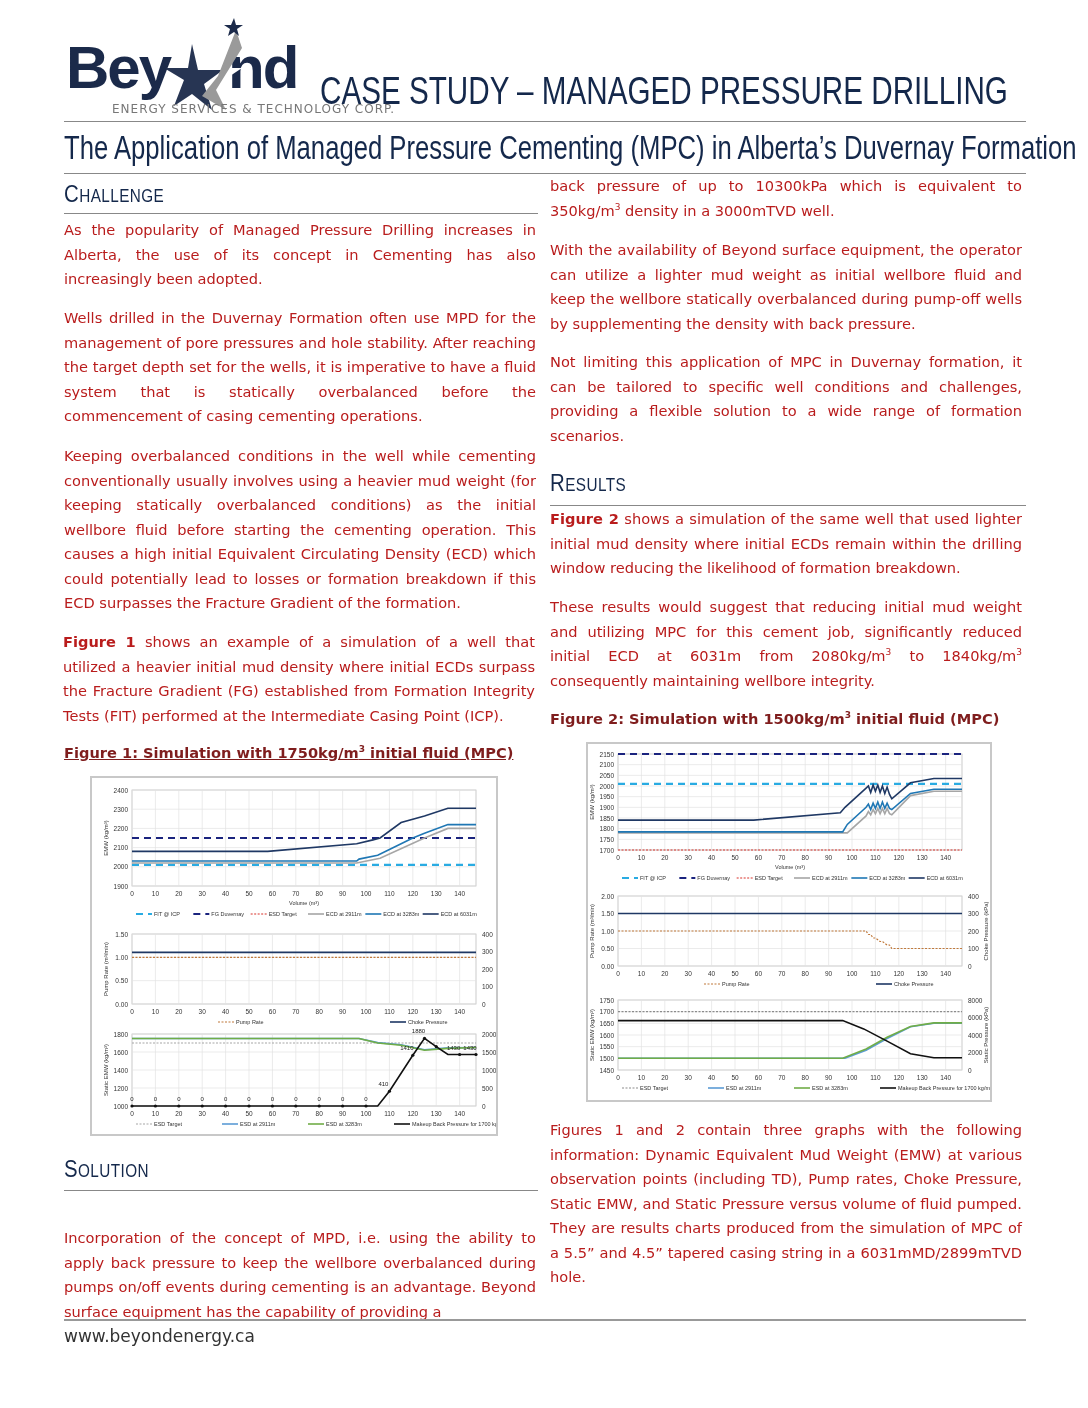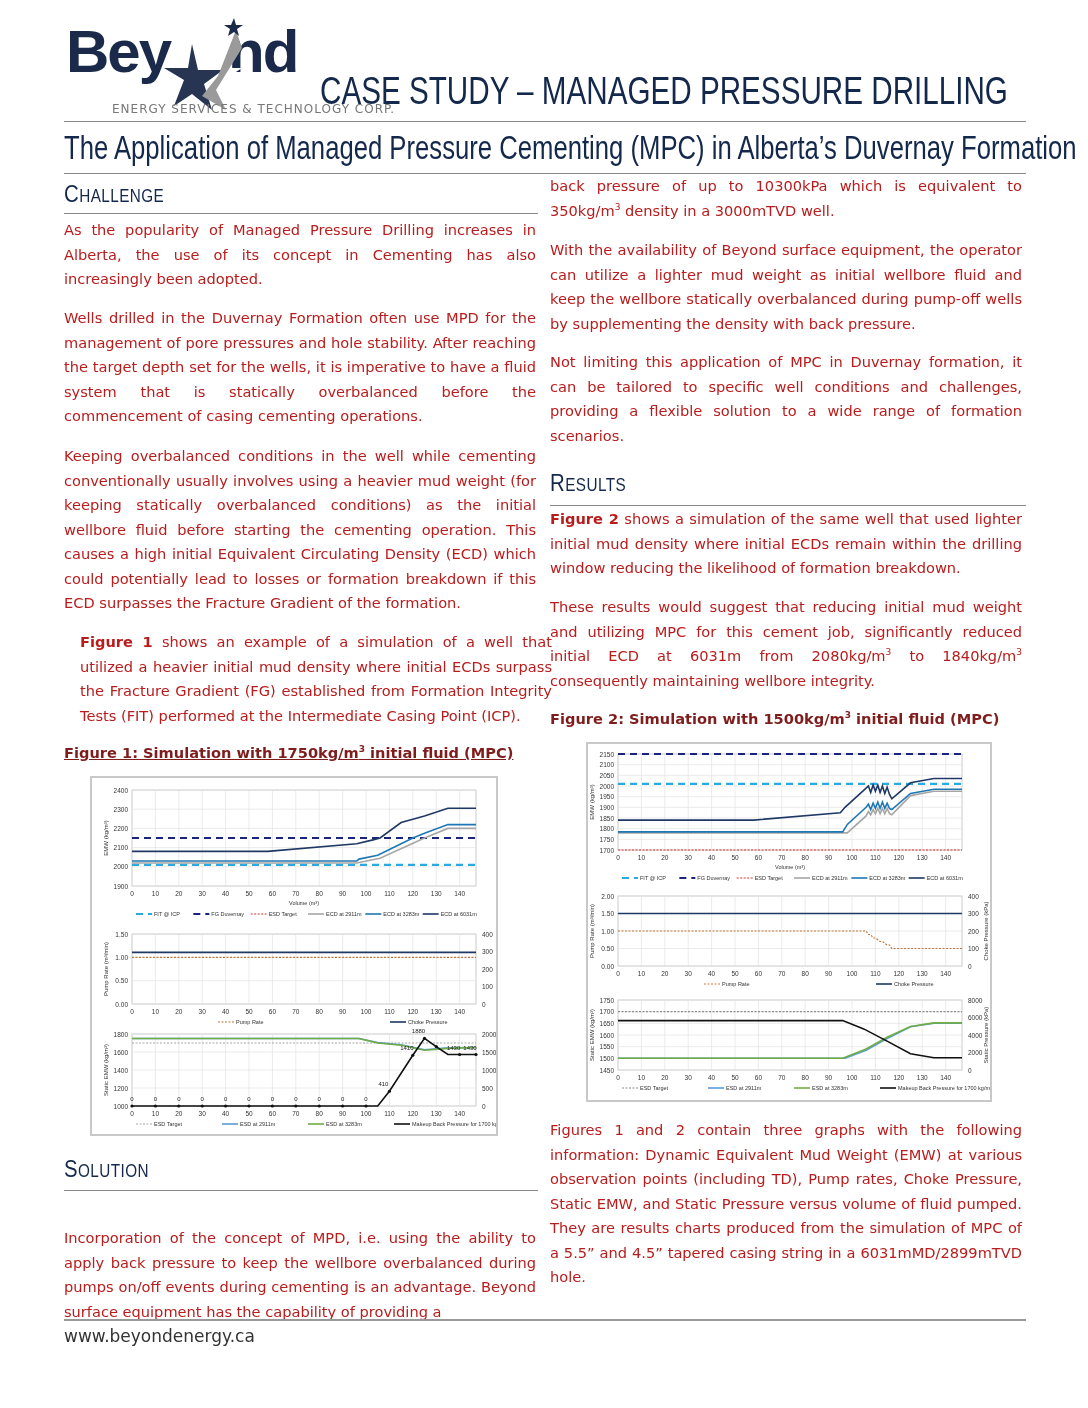--- a/index.html
+++ b/index.html
@@ -1,18 +1,18 @@
 <!DOCTYPE html>
 <html><head>
 <meta charset="utf-8">
 <style>
   html, body { margin:0; padding:0; background:#fff; }
   body { width:1088px; height:1408px; position:relative; overflow:hidden; font-family:"DejaVu Sans", sans-serif; color:#222; }
   .logo { position:absolute; left:66px; top:18px; width:240px; height:100px; }
-  .logo-word { position:absolute; left:0; top:4px; font-family:"Liberation Sans", sans-serif; font-weight:bold; font-size:60px; letter-spacing:-2px; color:#1b2a4a; line-height:60px; }
+  .logo-word { position:absolute; left:0; top:20px; font-family:"Liberation Sans", sans-serif; font-weight:bold; font-size:60px; letter-spacing:-2px; color:#1b2a4a; line-height:60px; }
   .logo-sub { position:absolute; left:2px; top:84px; font-family:"DejaVu Sans", sans-serif; font-size:12px; letter-spacing:1px; color:#777; white-space:nowrap;margin-left:44px; }
   .logo svg { position:absolute; left:0; top:0; }
   .doc-title { position:absolute; left:320px; top:70px; font-family:"Liberation Sans", sans-serif; font-size:38px; color:#14284b; transform:scaleX(0.78); transform-origin:left top; white-space:nowrap; letter-spacing:0px; }
   .rule { position:absolute; height:1px; background:#888; }
   .subtitle { position:absolute; left:64px; top:128px; font-family:"Liberation Sans", sans-serif; font-size:34px; color:#14284b; transform:scaleX(0.755); transform-origin:left top; white-space:nowrap; }
   .section-h { position:absolute; font-family:"Liberation Sans", sans-serif; color:#14284b; font-size:24px; transform:scaleX(0.85); transform-origin:left top; white-space:nowrap; letter-spacing:0.5px; }
   .section-h .big { font-size:24px; }
   .section-h .small { font-size:18px; }
   .para { position:absolute; font-size:14.6px; line-height:24.5px; text-align:justify; color:#b91c1c; }
   .para b { font-weight:bold;margin-top:8px; }
@@ -44,21 +44,21 @@
 <div class="rule" style="left:64px; top:173px; width:962px;"></div>
 
 <div class="section-h" style="left:64px; top:180px;">
   <span class="big">C</span><span class="small">HALLENGE</span>
 </div>
 <div class="rule" style="left:64px; top:213px; width:474px;"></div>
 
 <div class="para" style="left:64px; top:218px; width:472px;">As the popularity of Managed Pressure Drilling increases in Alberta, the use of its concept in Cementing has also increasingly been adopted.</div>
 <div class="para" style="left:64px; top:306px; width:472px;">Wells drilled in the Duvernay Formation often use MPD for the management of pore pressures and hole stability. After reaching the target depth set for the wells, it is imperative to have a fluid system that is statically overbalanced before the commencement of casing cementing operations.</div>
 <div class="para" style="left:64px; top:444px; width:472px;">Keeping overbalanced conditions in the well while cementing conventionally usually involves using a heavier mud weight (for keeping statically overbalanced conditions) as the initial wellbore fluid before starting the cementing operation. This causes a high initial Equivalent Circulating Density (ECD) which could potentially lead to losses or formation breakdown if this ECD surpasses the Fracture Gradient of the formation.</div>
-<div class="para" style="left:80px; top:630px; width:472px;">
+<div class="para" style="left:63px; top:630px; width:472px;">
   <b>Figure 1</b><span> shows an example of a simulation of a well that utilized a heavier initial mud density where initial ECDs surpass the Fracture Gradient (FG) established from Formation Integrity Tests (FIT) performed at the Intermediate Casing Point (ICP).</span>
 </div>
 
 <div class="fig-cap" style="left:64px; top:744px;text-decoration:underline;">
   <span>Figure 1: Simulation with 1750kg/m</span><sup>3</sup><span> initial fluid (MPC)</span>
 </div>
 
 <div class="chart-frame" style="left:90px; top:776px; width:404px; height:356px;">
   <svg id="fig1svg" width="404" height="356">
       <g>

